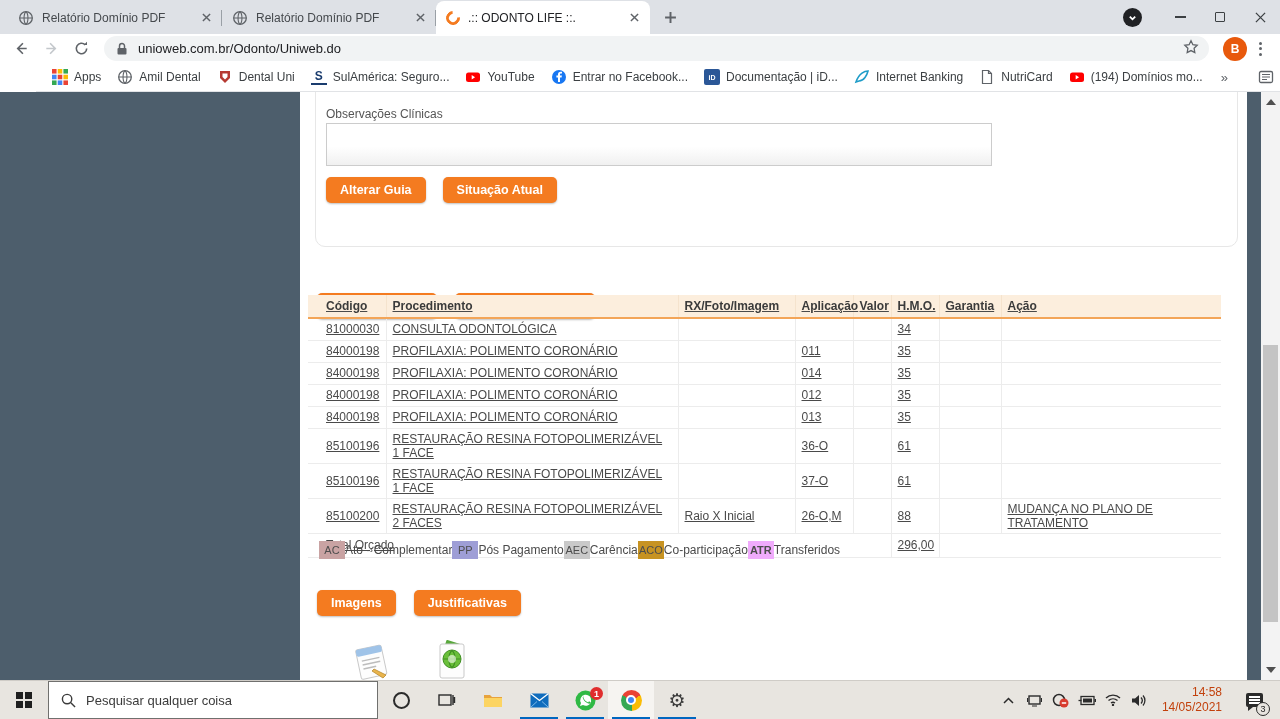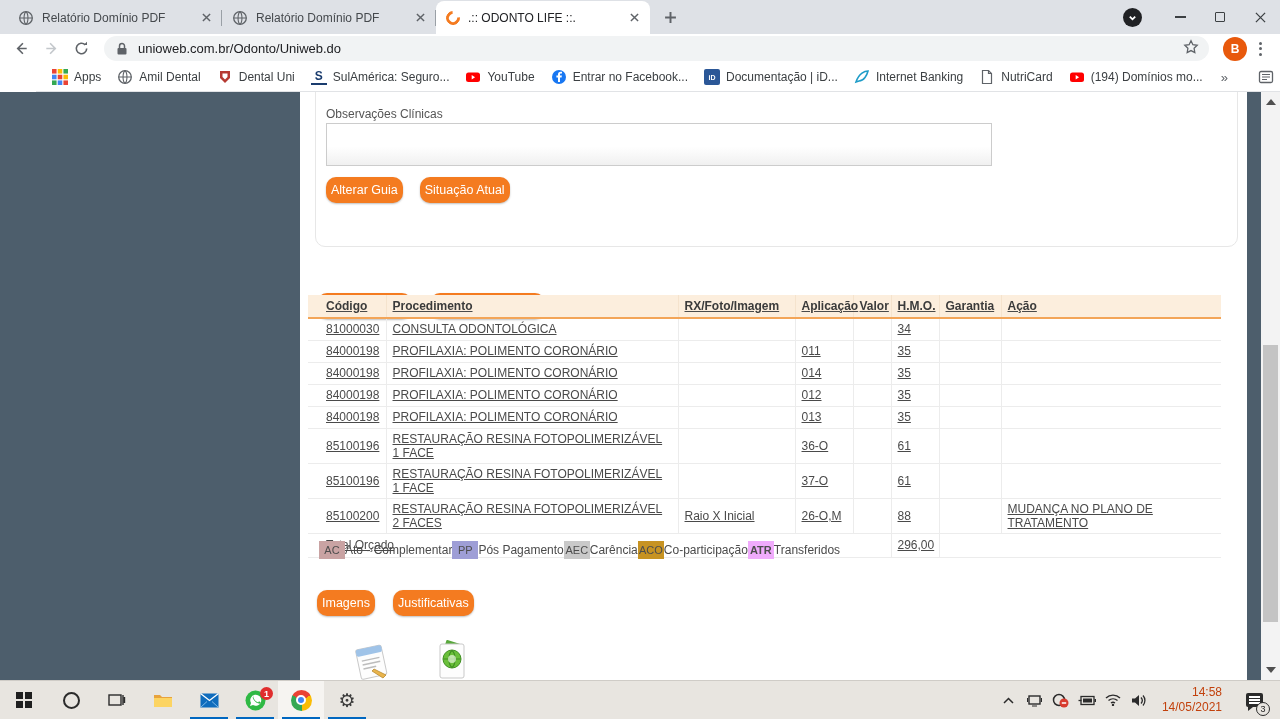--- a/index.html
+++ b/index.html
@@ -59,22 +59,22 @@
   .arr-up { top:7px; border-bottom:6px solid #505050; }
   .arr-dn { bottom:7px; border-top:6px solid #505050; }
 
   .card { position:absolute; left:315px; top:-22px; width:923px; height:177px; background:#fff;
     border:1px solid #e7e7e7; border-radius:10px; }
   .obs-label { position:absolute; left:10px; top:36px; font-size:12px; color:#555; }
   .obs-text { position:absolute; left:10px; top:52px; width:666px; height:43px; resize:none;
     border:1px solid #ccc; background:linear-gradient(#fff 55%, #f0f0f0); outline:none; }
 
   .btn { display:inline-flex; align-items:center; justify-content:center; background:#f47b20;
-    color:#fff; font-weight:normal; font-size:12.5px; border:none; border-radius:10px;
-    padding:6px 5px; box-shadow:0 1px 2px rgba(0,0,0,.25); cursor:pointer; white-space:nowrap; }
+    color:#fff; font-weight:bold; font-size:12.5px; border:none; border-radius:5px;
+    padding:6px 14px; box-shadow:0 1px 2px rgba(0,0,0,.25); cursor:pointer; white-space:nowrap; }
   .card-btns { position:absolute; left:10px; top:106px; display:flex; gap:17px; }
   .row-btns1 { position:absolute; left:317px; top:171px; display:flex; gap:18px;margin-top:30px; }
   .row-btns2 { position:absolute; left:317px; top:498px; display:flex; gap:18px; }
 
   table.proc { position:absolute; left:308px; top:203px; width:913px; border-collapse:collapse;
     table-layout:fixed; font-size:12px; color:#4a4a4a;text-decoration:underline; }
   table.proc th { background:#fceedd; color:#3b3b3b; font-weight:bold; text-align:left;
     padding:4px 6px; border-bottom:2px solid #f3a558; border-right:1px solid #f5e3cd; }
   table.proc td { padding:3px 6px; border-bottom:1px solid #ececec; border-right:1px solid #ececec; height:22px; }
   table.proc th:first-child, table.proc td:first-child { padding-left:18px; }
@@ -508,20 +508,27 @@
 
 <div class="taskbar">
   <div class="tb-start">
     <span class="winlogo">
         <i></i>
         <i></i>
         <i></i>
         <i></i>
       </span>
   </div>
+  <div class="tb-search">
+    <svg width="15" height="15" viewBox="0 0 16 16">
+        <circle cx="6.5" cy="6.5" r="5" fill="none" stroke="#3b3b3b" stroke-width="1.5"></circle>
+        <path d="M10.5 10.5L15 15" stroke="#3b3b3b" stroke-width="1.5"></path>
+      </svg>
+    <span>Pesquisar qualquer coisa</span>
+  </div>
   <div class="tb-btn">
     <span style="width:17px;height:17px;border:2px solid #2b2b2b;border-radius:50%;"></span>
   </div>
   <div class="tb-btn">
     <svg width="18" height="18" viewBox="0 0 18 18">
         <rect x="1" y="4" width="12" height="10" fill="none" stroke="#2b2b2b" stroke-width="1.4"></rect>
         <path d="M15 4v10M16.5 6v6" stroke="#2b2b2b" stroke-width="1.4"></path>
       </svg>
   </div>
   <div class="tb-btn">

